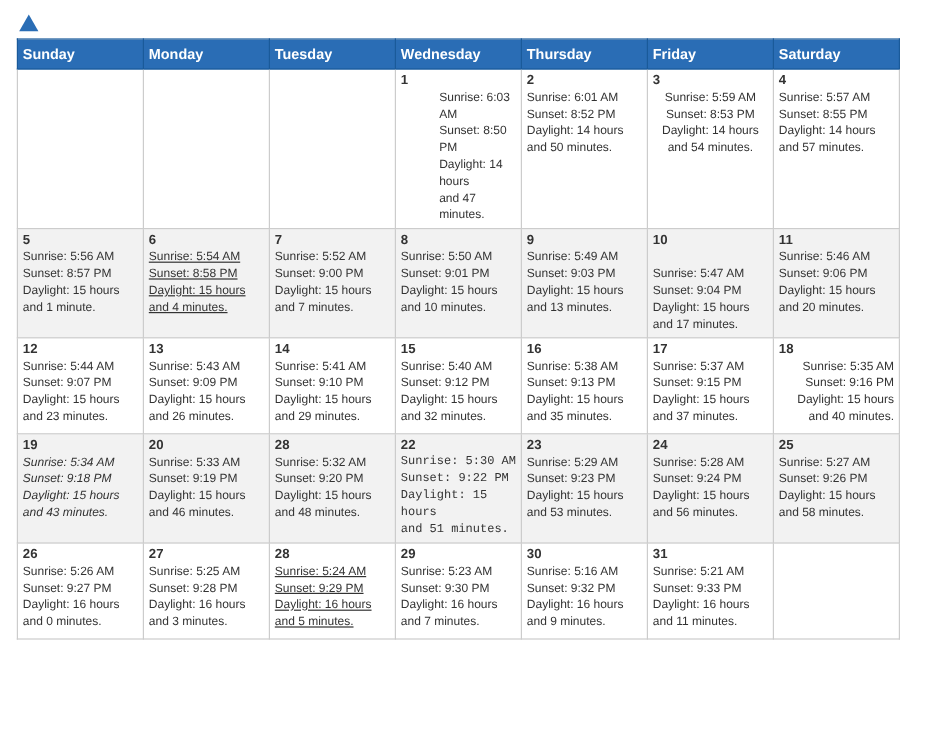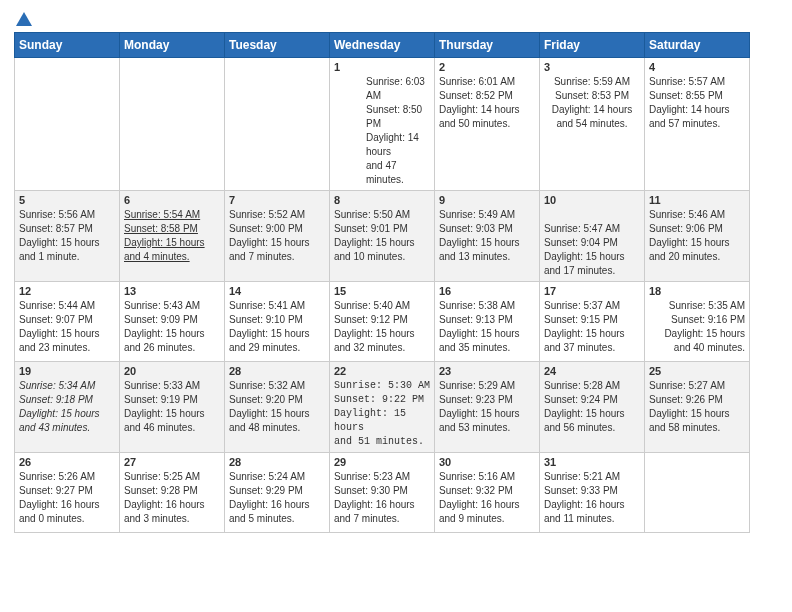--- a/index.html
+++ b/index.html
@@ -330,21 +330,21 @@
           </td>
           <td>
             <div class="cell-date">27</div>
             <div class="cell-info" style="white-space: pre-line;">Sunrise: 5:25 AM
 Sunset: 9:28 PM
 Daylight: 16 hours
 and 3 minutes.</div>
           </td>
           <td>
             <div class="cell-date">28</div>
-            <div class="cell-info" style="white-space: pre-line;">Sunrise: 5:24 AM
+            <div class="cell-info" style="white-space: pre-line; text-decoration: underline;">Sunrise: 5:24 AM
 Sunset: 9:29 PM
 Daylight: 16 hours
 and 5 minutes.</div>
           </td>
           <td>
             <div class="cell-date">29</div>
             <div class="cell-info" style="white-space: pre-line;">Sunrise: 5:23 AM
 Sunset: 9:30 PM
 Daylight: 16 hours
 and 7 minutes.</div>

